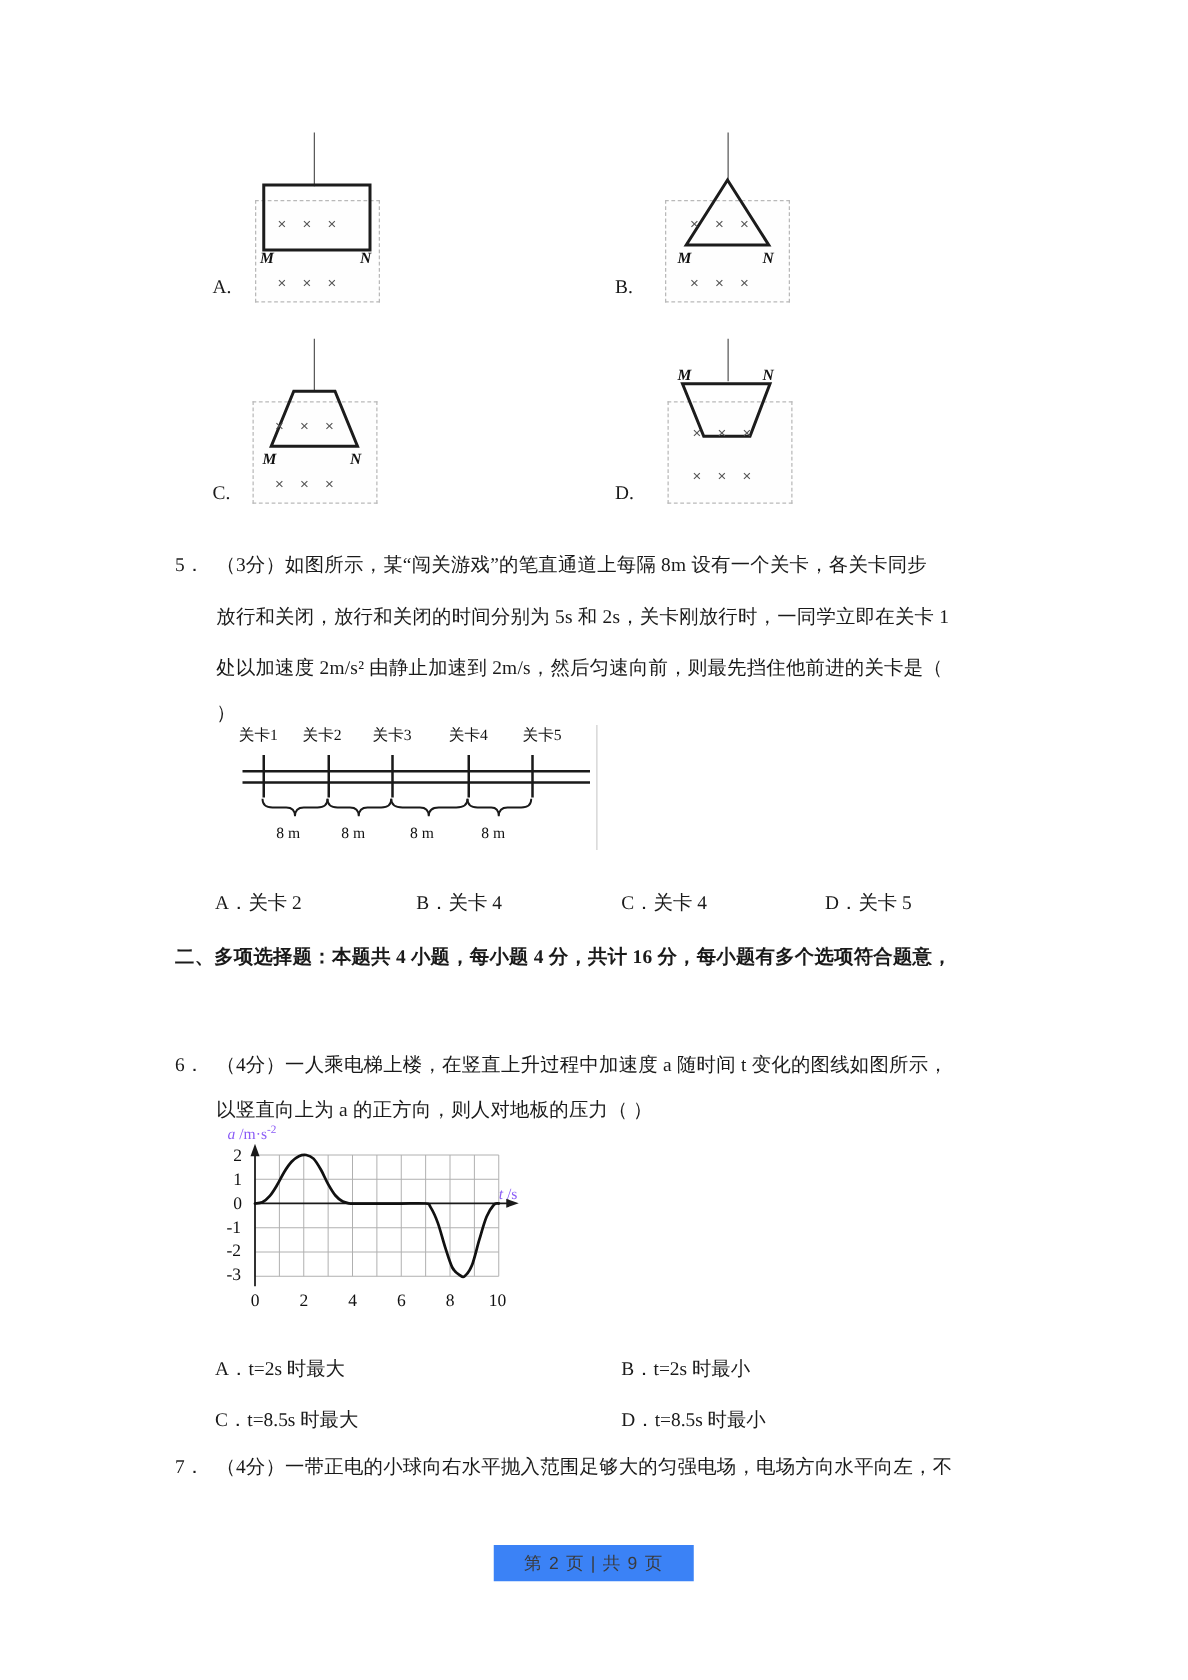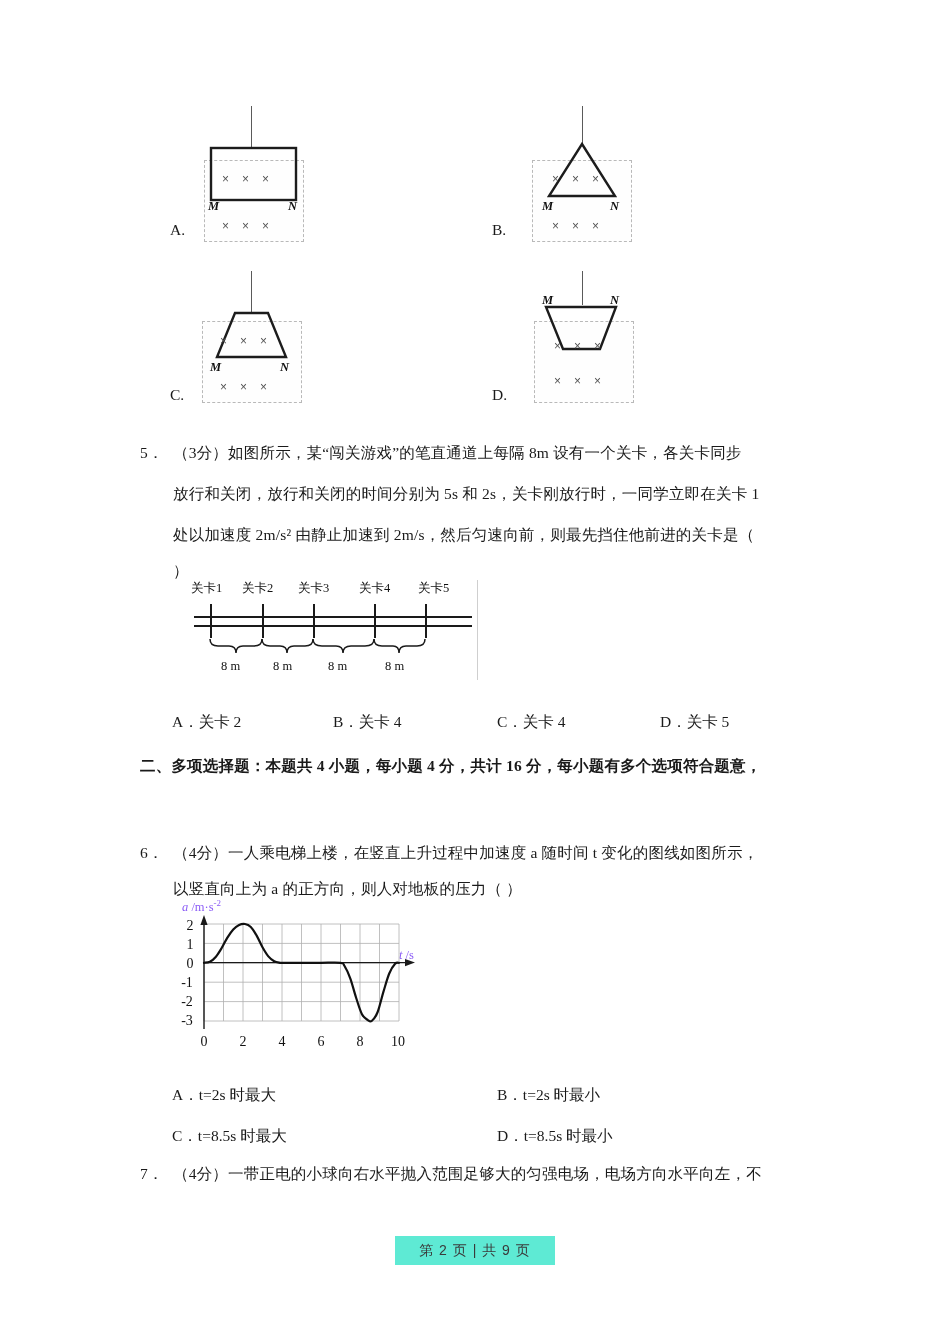--- a/index.html
+++ b/index.html
@@ -127,21 +127,21 @@
     color: #111;
     text-align: center;
   }
 
   
   .footer {
     position: absolute;
     display: flex;
     align-items: center;
     justify-content: center;
-    background: #5eead4;
+    background: #3b82f6;
     font-family: "Liberation Sans", "DejaVu Sans", sans-serif;
     font-size: 14px;
     color: #3a3a3a;
     letter-spacing: 1px;
   }
 </style>
 </head>
 <body>
 
 <div class="page">

